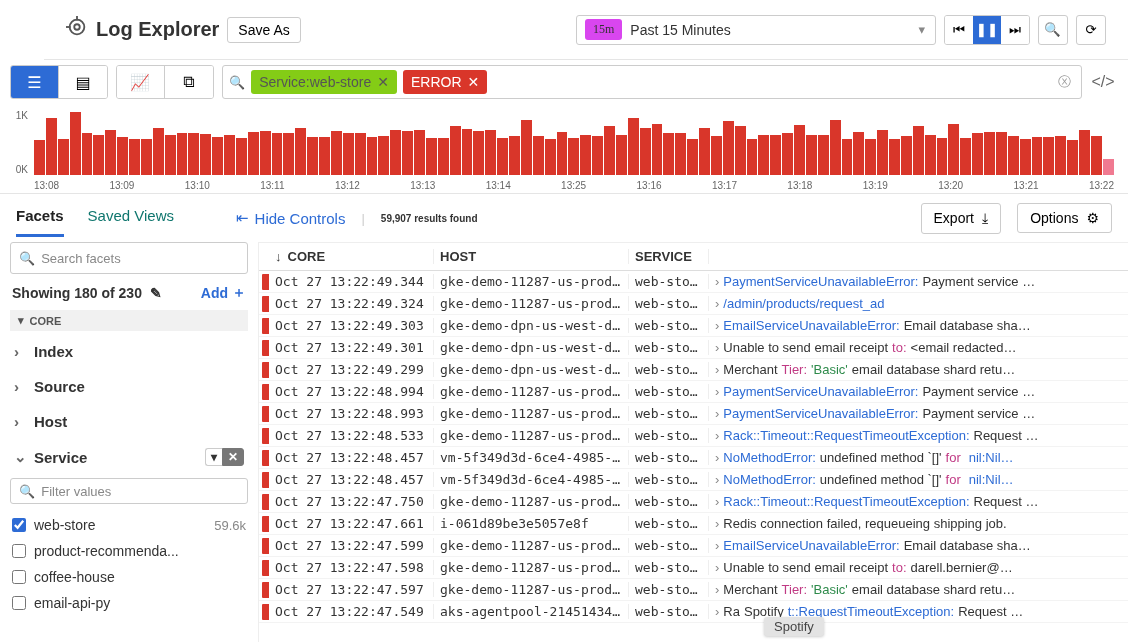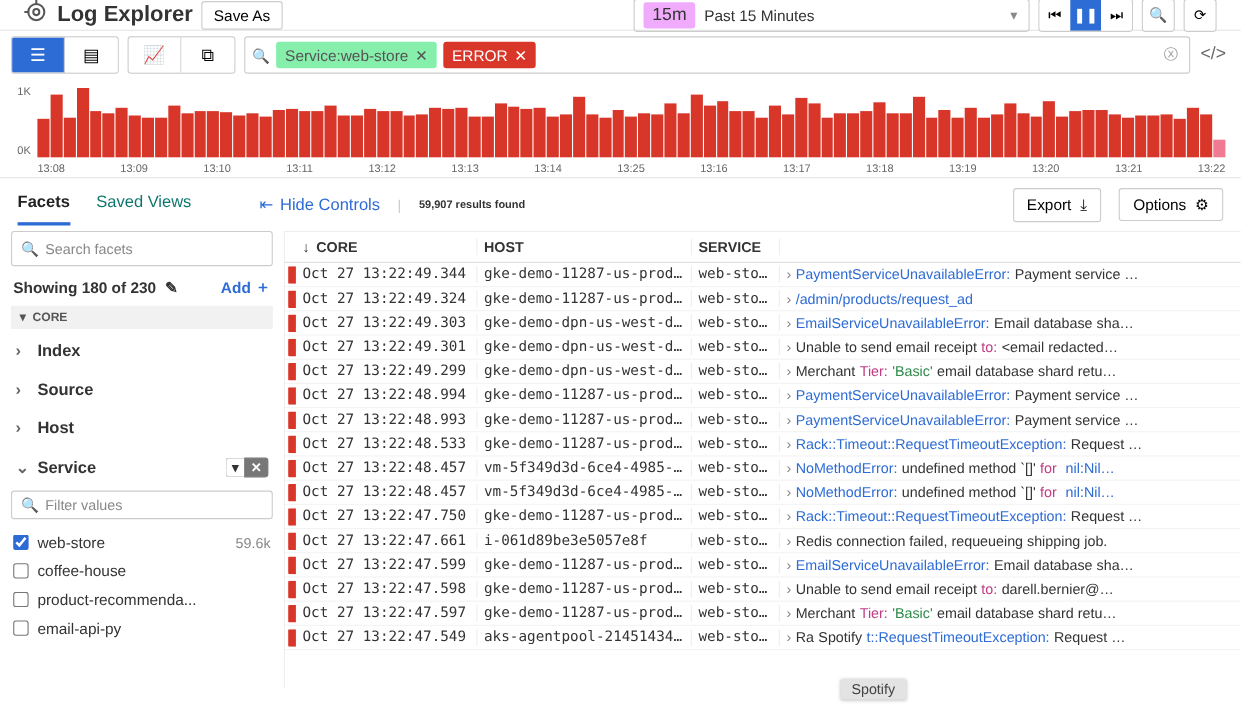--- a/index.html
+++ b/index.html
@@ -1,38 +1,38 @@
 <!DOCTYPE html>
 <html><head>
 <meta charset="utf-8">
 <style>
 * { box-sizing: border-box; margin: 0; padding: 0; font-family: -apple-system, BlinkMacSystemFont, "Segoe UI", Helvetica, Arial, sans-serif; }
 body { width: 1128px; height: 642px; background: #fff; color: #333; overflow: hidden; font-size: 13px; }
-.topbar { display: flex; align-items: center; height: 28px; padding: 0 22px; border-bottom: 1px solid #e5e5e5; gap: 8px; }
+.topbar { display: flex; align-items: center; height: 60px; padding: 0 22px; border-bottom: 1px solid #e5e5e5; gap: 8px; margin-left: 44px; }
 .logo { display: flex; align-items: center; gap: 8px; font-size: 20px; font-weight: 600; }
 .save-as { border: 1px solid #ccc; background: #fff; padding: 4px 10px; border-radius: 3px; font-size: 14px; cursor: pointer; }
 .spacer { flex: 1; }
 .timepicker { display: flex; align-items: center; border: 1px solid #ccc; border-radius: 3px; height: 30px; width: 360px; }
-.tp-badge { background: #f0abfc; padding: 3px 8px; margin: 0 8px; border-radius: 3px; font-size: 16px; }
+.tp-badge { background: #d946ef; padding: 3px 8px; margin: 0 8px; border-radius: 3px; font-size: 12px; font-family: Liberation Serif, serif; }
 .tp-label { flex: 1; font-size: 14px; }
 .tp-caret { padding: 0 10px; color: #888; }
 .playctrl { display: flex; border: 1px solid #ccc; border-radius: 3px; height: 30px; overflow: hidden; }
 .playctrl button { width: 28px; border: none; background: #fff; cursor: pointer; display:flex; align-items:center; justify-content:center; }
 .playctrl button.active { background: #2d6bd5; color: #fff; }
 .iconbtn { width: 30px; height: 30px; border: 1px solid #ccc; border-radius: 3px; background: #fff; cursor: pointer; display:flex; align-items:center; justify-content:center; }
 
 .filterbar { display: flex; align-items: center; height: 44px; padding: 6px 10px; gap: 0; }
 .vgroup { display: flex; border: 1px solid #ccc; border-radius: 3px; overflow: hidden; height: 34px; }
 .vgroup button { width: 48px; border: none; border-right: 1px solid #ccc; background: #fff; cursor: pointer; display:flex; align-items:center; justify-content:center; font-size:16px; }
 .vgroup button:last-child { border-right: none; }
 .vgroup button.active { background: #2d6bd5; color: #fff; }
 .group-viz { margin-left: 8px; }
 .searcharea { flex: 1; display: flex; align-items: center; border: 1px solid #ccc; border-radius: 3px; height: 34px; margin-left: 8px; padding: 0 6px; gap: 6px; }
 .chip { display: inline-flex; align-items: center; padding: 4px 8px; border-radius: 3px; font-size: 14px; gap: 6px; }
-.chip-grey { background: #86efac; color: #555; }
+.chip-grey { background: #84cc16; color: #555; }
 .chip-red { background: #d9362a; color: #fff; justify-content: center; }
 .chip .x { cursor: pointer; }
 .clear-all { margin-left: auto; color: #999; cursor: pointer; padding: 0 4px; }
 .codeview { width: 30px; display:flex; align-items:center; justify-content:center; font-size: 16px; color: #666; cursor: pointer; margin-left: 6px; }
 
 .chartzone { height: 90px; padding: 4px 10px 2px 10px; border-bottom: 1px solid #e5e5e5; position: relative; }
 .ylabels { position:absolute; left:12px; top:6px; bottom:18px; width:16px; display:flex; flex-direction:column; justify-content:space-between; font-size:10px; color:#666; text-align:right; }
 .bars { position:absolute; left:34px; right:14px; top:6px; bottom:18px; display:flex; align-items:flex-end; gap:1px; }
 .bar { flex:1; background:#d9362a; }
 .bar.light { background:#f07a91; }
@@ -335,26 +335,26 @@
       <span>Filter values</span>
     </div>
     <div id="svc-list">
         <div class="svc-row">
           <input type="checkbox" checked="" style="">
           <span>web-store</span>
           <span class="cnt">59.6k</span>
         </div>
         <div class="svc-row">
           <input type="checkbox" style="">
-          <span>coffee-house</span>
+          <span>product-recommenda...</span>
           <span class="cnt"></span>
         </div>
         <div class="svc-row">
           <input type="checkbox" style="">
-          <span>product-recommenda...</span>
+          <span>coffee-house</span>
           <span class="cnt"></span>
         </div>
         <div class="svc-row">
           <input type="checkbox" style="">
           <span>email-api-py</span>
           <span class="cnt"></span>
         </div>
       </div>
   </div>
 

